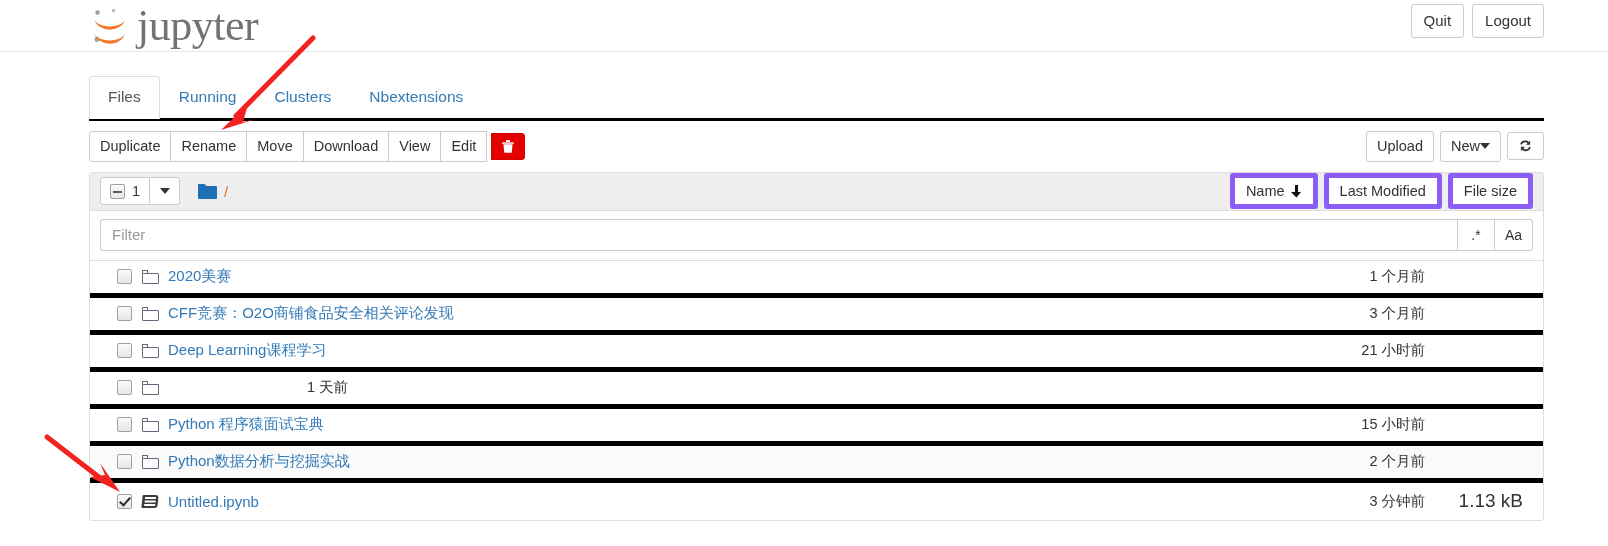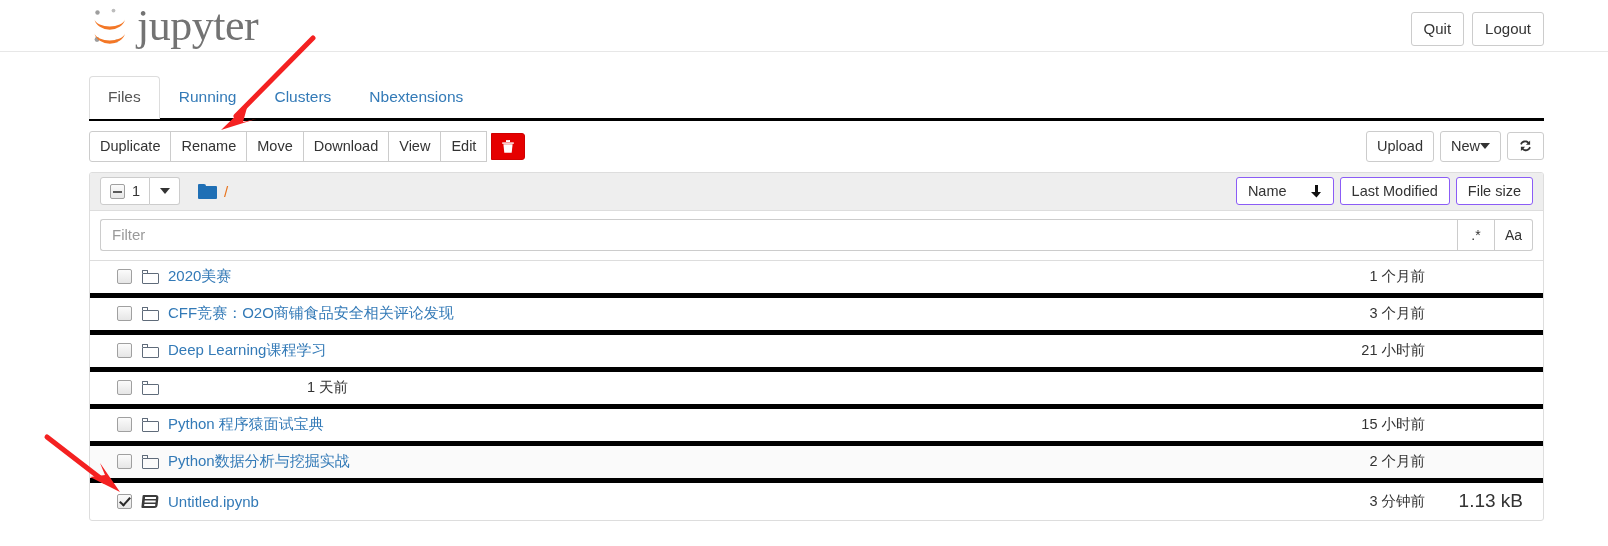--- a/index.html
+++ b/index.html
@@ -42,21 +42,21 @@
     font-size: 44px;
     color: #737373;
     font-family: Liberation Serif, serif;
     font-weight: 400;
     letter-spacing: -0.5px;
     line-height: 1;
   }
   .header-right {
     position: absolute;
     right: 64px;
-    top: 12px;
+    top: 4px;
     display: flex;
     gap: 8px;
   }
 
   
   .btn {
     border: 1px solid #cccccc;
     background: #ffffff;
     color: #333333;
     font-family: "Liberation Sans", sans-serif;
@@ -246,30 +246,30 @@
     left: 0; top: 2.5px;
     width: 19px; height: 12.5px;
     background: #1f6fb5;
     border-radius: 1px;
   }
   .sort-group {
     display: flex;
     gap: 6px;
   }
   .sort-btn {
-    border: 1px solid #8b5cf6;
+    border: 5px solid #8b5cf6;
     background: #ffffff;
     border-radius: 3px;
     font-size: 14.5px;
     color: #333333;
     padding: 5px 11px;
     cursor: pointer;
     display: flex;
     align-items: center;
-    gap: 24px;
+    gap: 6px;
     font-family: "Liberation Sans", sans-serif;
     white-space: nowrap;
   }
   .arrow-down-glyph {
     font-size: 14px;
     line-height: 1;
   }
 
   
   .filter-row {

